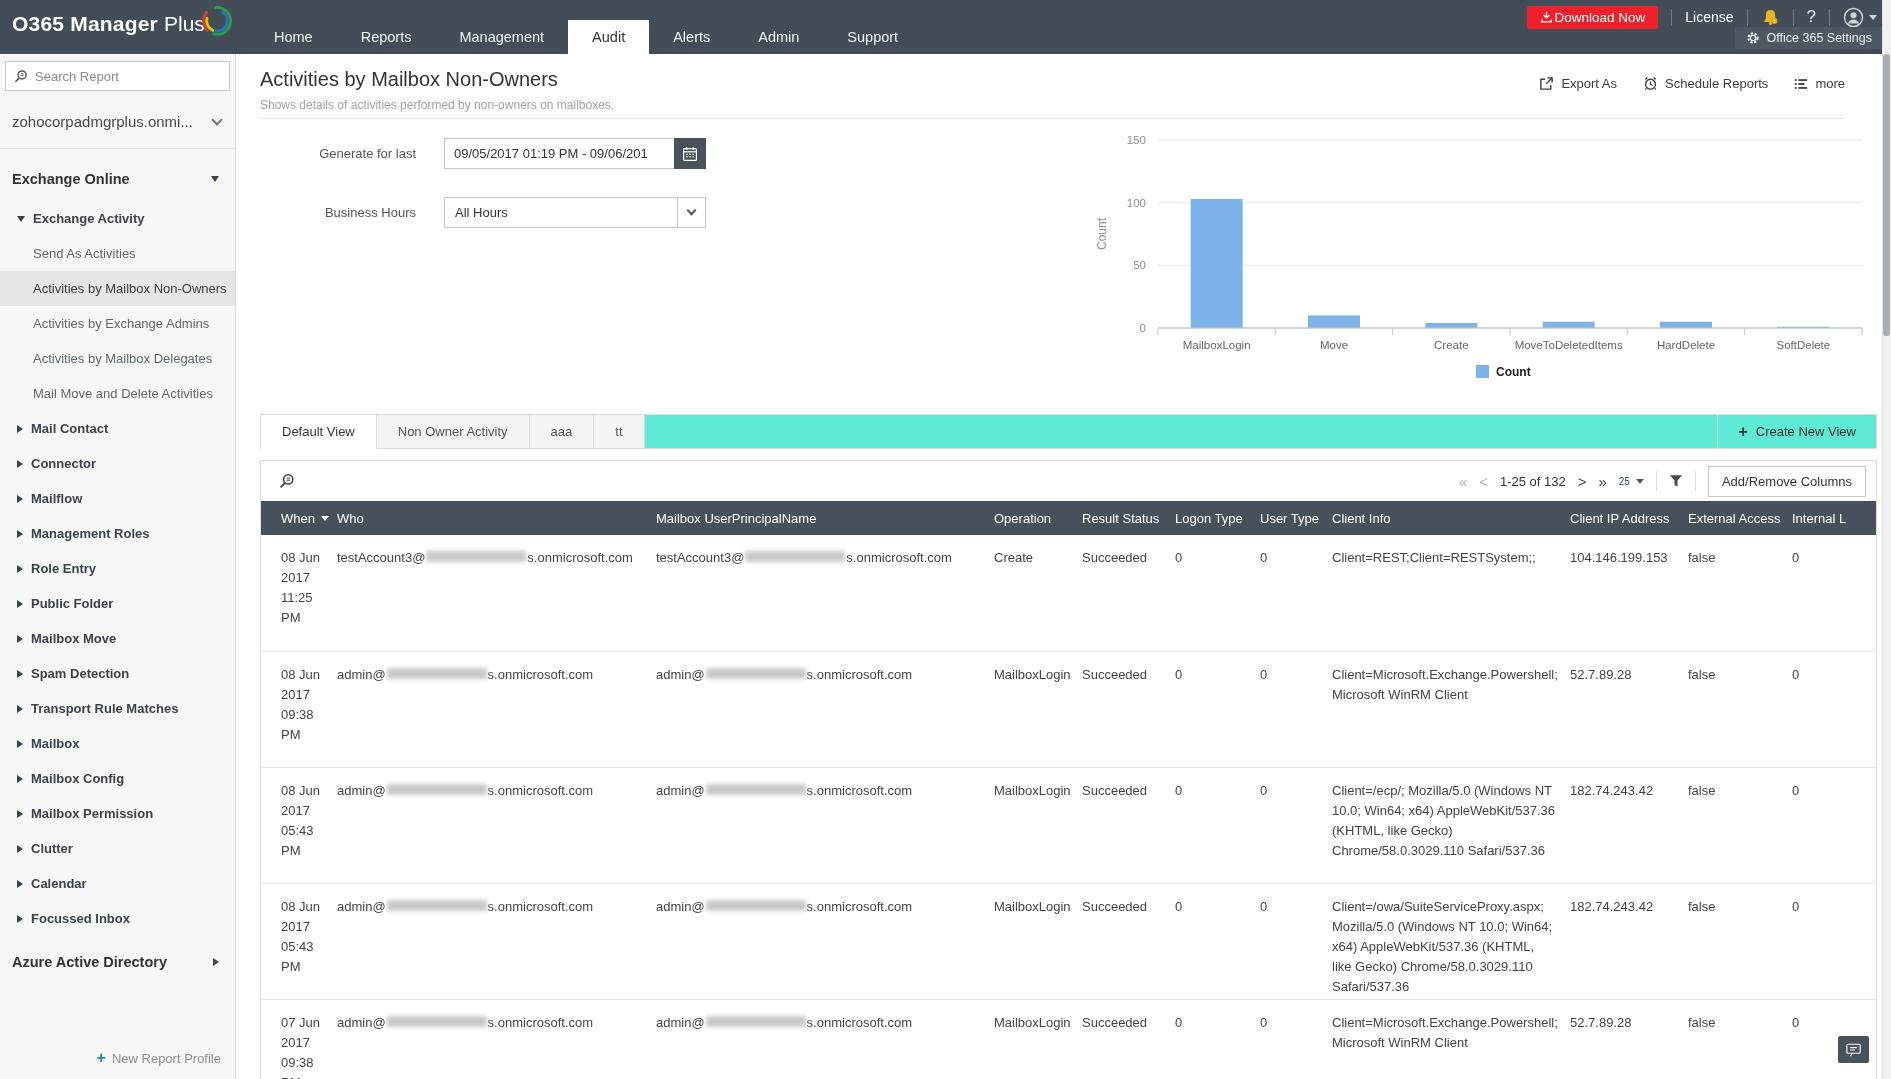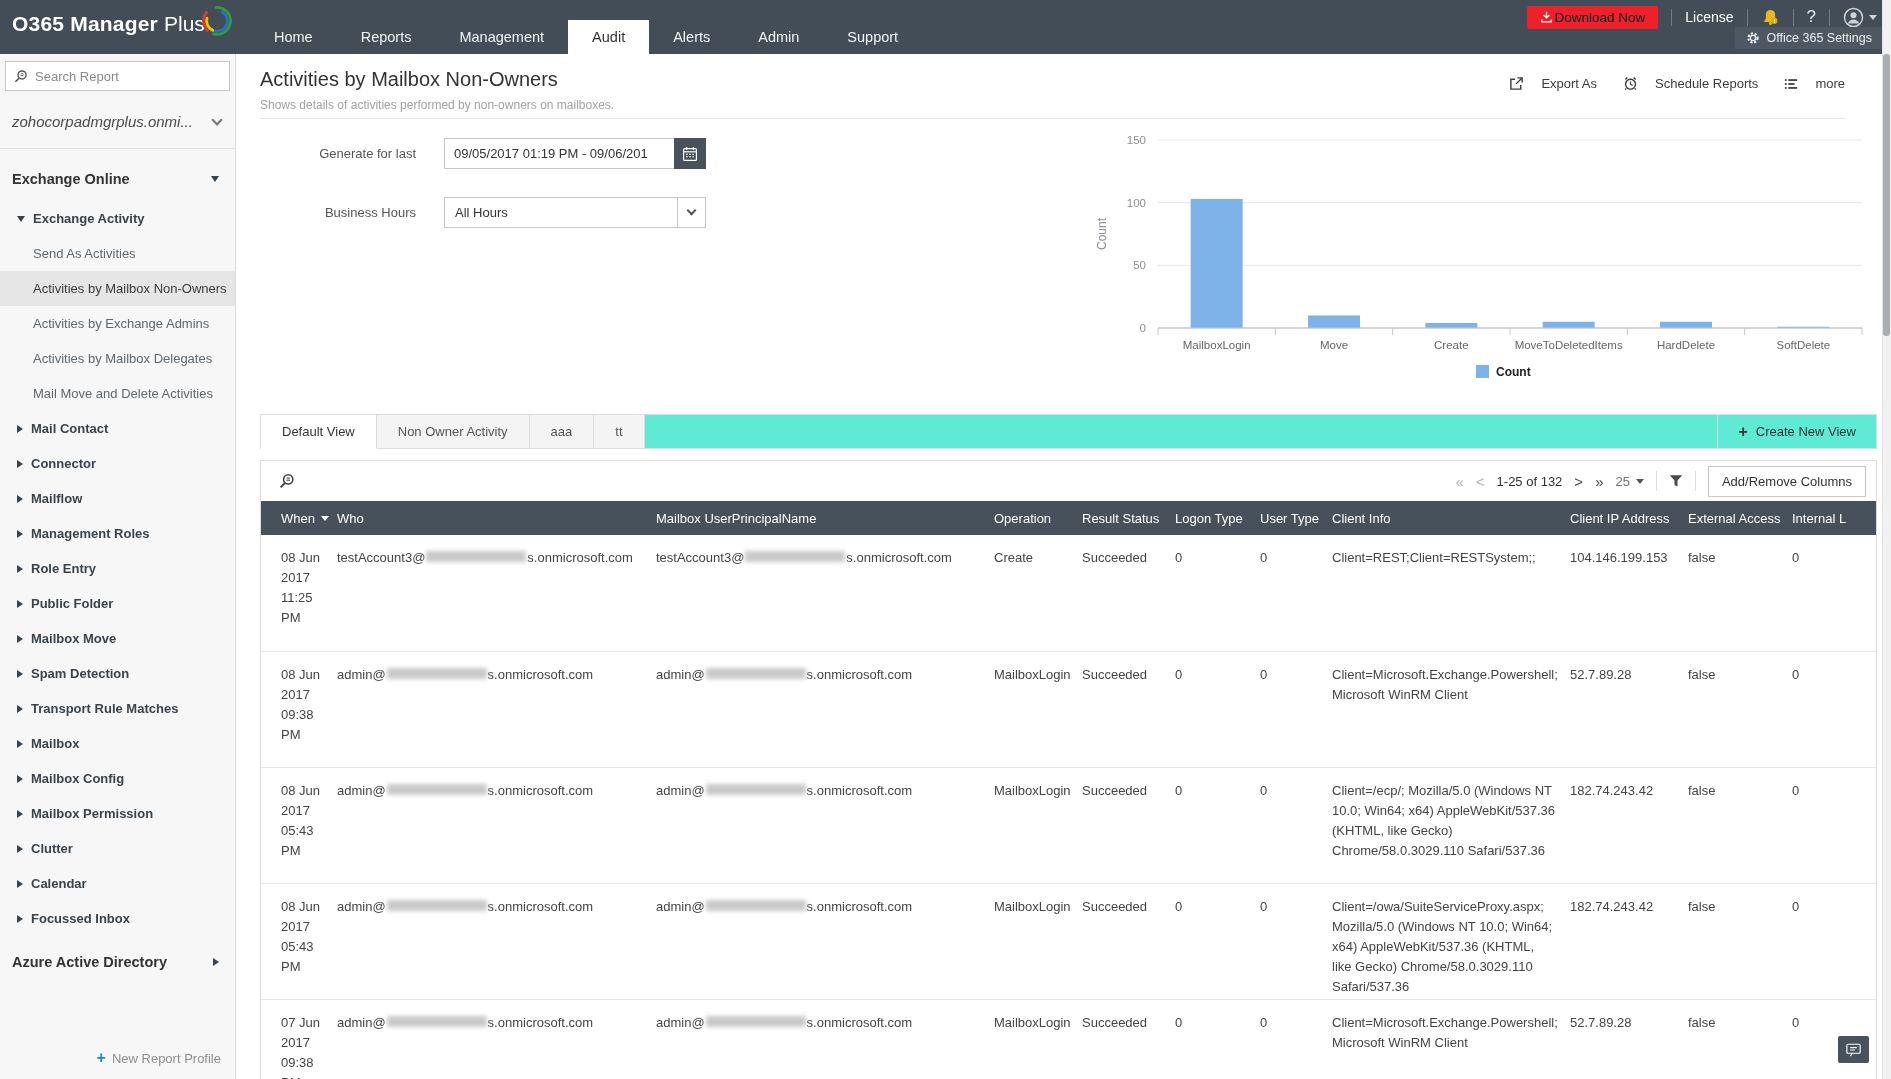--- a/index.html
+++ b/index.html
@@ -10,36 +10,36 @@
   .header { position:absolute; left:0; top:0; width:100%; height:54px; background:#424d58; z-index:30; }
   .logo { position:absolute; left:12px; top:10px; display:flex; align-items:center; color:#fff; }
   .logo .t1 { font-size:21px; font-weight:700; letter-spacing:.2px; }
   .logo .t2 { font-size:21px; font-weight:400; margin-left:6px; }
   .logo svg { margin-left:-6px; margin-top:-8px; }
   .nav { position:absolute; left:250px; bottom:0; height:34px; display:flex; align-items:stretch; }
   .nav-item { display:flex; align-items:center; padding:0 24px; color:#f2f4f5; font-size:14.5px; cursor:pointer; }
   .nav-item.active { background:#fff; color:#333; }
   .util { position:absolute; right:14px; top:4px; height:26px; display:flex; align-items:center; gap:13px; }
   .u-sep { width:1px; height:17px; background:rgba(255,255,255,.25); }
-  .dl-btn { background:#ee2029; color:#0f172a; font-size:13.5px; display:flex; align-items:center; gap:1px;
+  .dl-btn { background:#ee2029; color:#ffffff; font-size:13.5px; display:flex; align-items:center; gap:1px;
     padding:4px 13px; border:none; border-radius:2px; cursor:pointer; }
   .license { color:#fff; font-size:14px; cursor:pointer; }
   .qmark { color:#e8ebee; font-size:17px; cursor:pointer; }
   .userbox { display:flex; align-items:center; gap:5px; cursor:pointer; }
   .o365-btn { position:absolute; right:8px; top:27px; background:#4d5862; color:#eceef0; font-size:12.5px;
     display:flex; align-items:center; gap:7px; padding:4px 11px; border:none; cursor:pointer; }
   .caret-dn { width:0; height:0; border-left:4px solid transparent; border-right:4px solid transparent; border-top:5px solid #cfd4d8; }
 
   
   .sidebar { position:absolute; left:0; top:54px; bottom:0; width:236px; background:#f7f7f7; border-right:1px solid #ddd; }
   .search-box { margin:7px 5px 0 5px; height:30px; background:#fff; border:1px solid #c9c9c9; display:flex; align-items:center; padding:0 8px; gap:7px; color:#555; }
   .search-box input { border:none; outline:none; font-size:13px; width:100%; color:#444; font-family:inherit; background:transparent; }
   .search-box input::placeholder { color:#8a8a8a; }
   .tenant { padding:22px 14px 18px 12px; display:flex; align-items:center; justify-content:space-between;
-    font-size:15px; color:#4a4a4a; border-bottom:1px solid #e2e2e2; cursor:pointer;font-style:italic; }
+    font-size:15px; color:#4a4a4a; border-bottom:1px solid #e2e2e2; cursor:pointer; }
   .chev { width:8px; height:8px; border-right:2px solid #777; border-bottom:2px solid #777; transform:rotate(45deg); margin-top:-4px; }
   .exo { padding:22px 16px 14px 12px; display:flex; align-items:center; justify-content:space-between; cursor:pointer; }
   .exo span.lbl { font-size:14.5px; font-weight:700; color:#333; }
   .tri-d { width:0; height:0; border-left:4.5px solid transparent; border-right:4.5px solid transparent; border-top:6px solid #39434d; display:inline-block; }
   .tri-r { width:0; height:0; border-top:4.5px solid transparent; border-bottom:4.5px solid transparent; border-left:6px solid #39434d; display:inline-block; }
   .tree-item { height:35px; display:flex; align-items:center; font-size:13px; color:#5e686f; cursor:pointer; }
   .tree-item.group { padding-left:17px; color:#39434d; font-weight:700; font-size:13px; gap:8px; }
   .tree-item.leaf { padding-left:33px; }
   .tree-item.selected { background:#e6e6e6; color:#3c3c3c; }
   .azure { padding:18px 16px 0 12px; display:flex; align-items:center; justify-content:space-between;
@@ -47,21 +47,21 @@
   .new-report { position:absolute; right:14px; bottom:12px; display:flex; align-items:center; gap:6px;
     font-size:13px; color:#8e8e8e; cursor:pointer; }
   .new-report .plus { color:#2c9ad3; font-weight:700; font-size:16px; color:#1e88c7; }
 
   
   .main { position:absolute; left:236px; top:54px; right:0; bottom:0; background:#fff; overflow:hidden; }
   .rpt-title { position:absolute; left:24px; top:14px; font-size:20px; color:#333; }
   .rpt-sub { position:absolute; left:24px; top:44px; font-size:12px; color:#a2a2a2; }
   .rpt-divider { position:absolute; left:24px; right:46px; top:64px; border-bottom:1px solid #e6e6e6; }
   .rpt-actions { position:absolute; right:46px; top:22px; display:flex; align-items:center; gap:26px; }
-  .act-btn { display:flex; align-items:center; gap:17px; font-size:13px; color:#3c3c3c; cursor:pointer; }
+  .act-btn { display:flex; align-items:center; gap:7px; font-size:13px; color:#3c3c3c; cursor:pointer; }
 
   .filters { position:absolute; left:0; top:84px; width:520px; }
   .f-row { display:flex; align-items:center; margin-bottom:28px; }
   .f-label { width:180px; text-align:right; margin-right:28px; font-size:13px; color:#555; }
   .date-wrap { display:flex; }
   .date-input { width:230px; height:31px; border:1px solid #c6c6c6; border-right:none; font-size:13px; color:#333;
     padding:0 9px; outline:none; font-family:inherit; }
   .cal-btn { width:32px; height:31px; background:#47525c; border:none; display:flex; align-items:center; justify-content:center; cursor:pointer; }
   .select { width:262px; height:31px; border:1px solid #c6c6c6; display:flex; align-items:center; justify-content:space-between; cursor:pointer; background:#fff; }
   .select .val { font-size:13px; color:#333; padding-left:10px; }
@@ -81,21 +81,21 @@
     border-left:1px solid #ddd; cursor:pointer; }
   .create-view .plus { font-weight:700; font-size:16px; }
 
   
   .panel { position:absolute; left:24px; right:14px; top:406px; bottom:0; border:1px solid #ddd; border-bottom:none; overflow:hidden; background:#fff; }
   .gtoolbar { height:40px; display:flex; align-items:center; padding:0 10px 0 18px; }
   .gt-right { margin-left:auto; display:flex; align-items:center; gap:12px; }
   .pg { font-size:15px; color:#444; cursor:pointer; line-height:1; }
   .pg.dis { color:#b0b0b0; }
   .pg-text { font-size:13px; color:#333; }
-  .psize { display:flex; align-items:center; gap:6px; font-size:13px; color:#737373; cursor:pointer; }
+  .psize { display:flex; align-items:center; gap:6px; font-size:10px; color:#0c4a6e; cursor:pointer; }
   .psize .caret-dn { border-top-color:#555; }
   .t-sep { width:1px; height:20px; background:#ddd; }
   .addrem { background:#fff; border:1px solid #c8c8c8; font-size:13px; color:#333; padding:7px 13px; cursor:pointer; font-family:inherit; }
 
   table.grid { border-collapse:collapse; table-layout:fixed; width:1628px; }
   table.grid th { background:#46515b; color:#fff; font-weight:400; font-size:13px; text-align:left;
     height:34px; padding:0 12px 0 0; white-space:nowrap; overflow:hidden; }
   table.grid th:first-child, table.grid td:first-child { padding-left:20px; }
   table.grid td { vertical-align:top; font-size:13px; color:#444; padding:13px 14px 0 0; line-height:1.55;
     border-bottom:1px solid #e6e6e6; overflow:hidden; }

